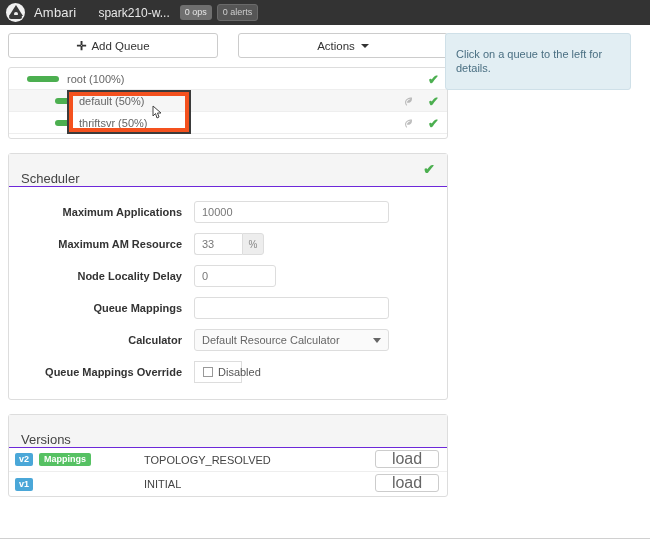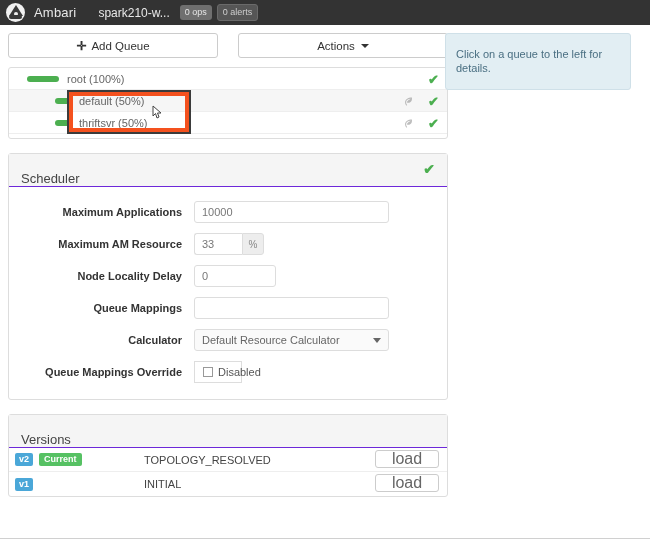--- a/index.html
+++ b/index.html
@@ -260,21 +260,21 @@
         </div>
       </div>
 
       <div class="card">
         <div class="card-head">
           <span>Versions</span>
         </div>
 
         <div class="ver-row">
           <span class="vbadge">v2</span>
-          <span class="cbadge">Current</span>
+          <span class="cbadge">Mappings</span>
           <span class="ver-name">TOPOLOGY_RESOLVED</span>
           <span class="load-btn">load</span>
         </div>
 
         <div class="ver-row">
           <span class="vbadge">v1</span>
           <span class="ver-name">INITIAL</span>
           <span class="load-btn">load</span>
         </div>
       </div>

